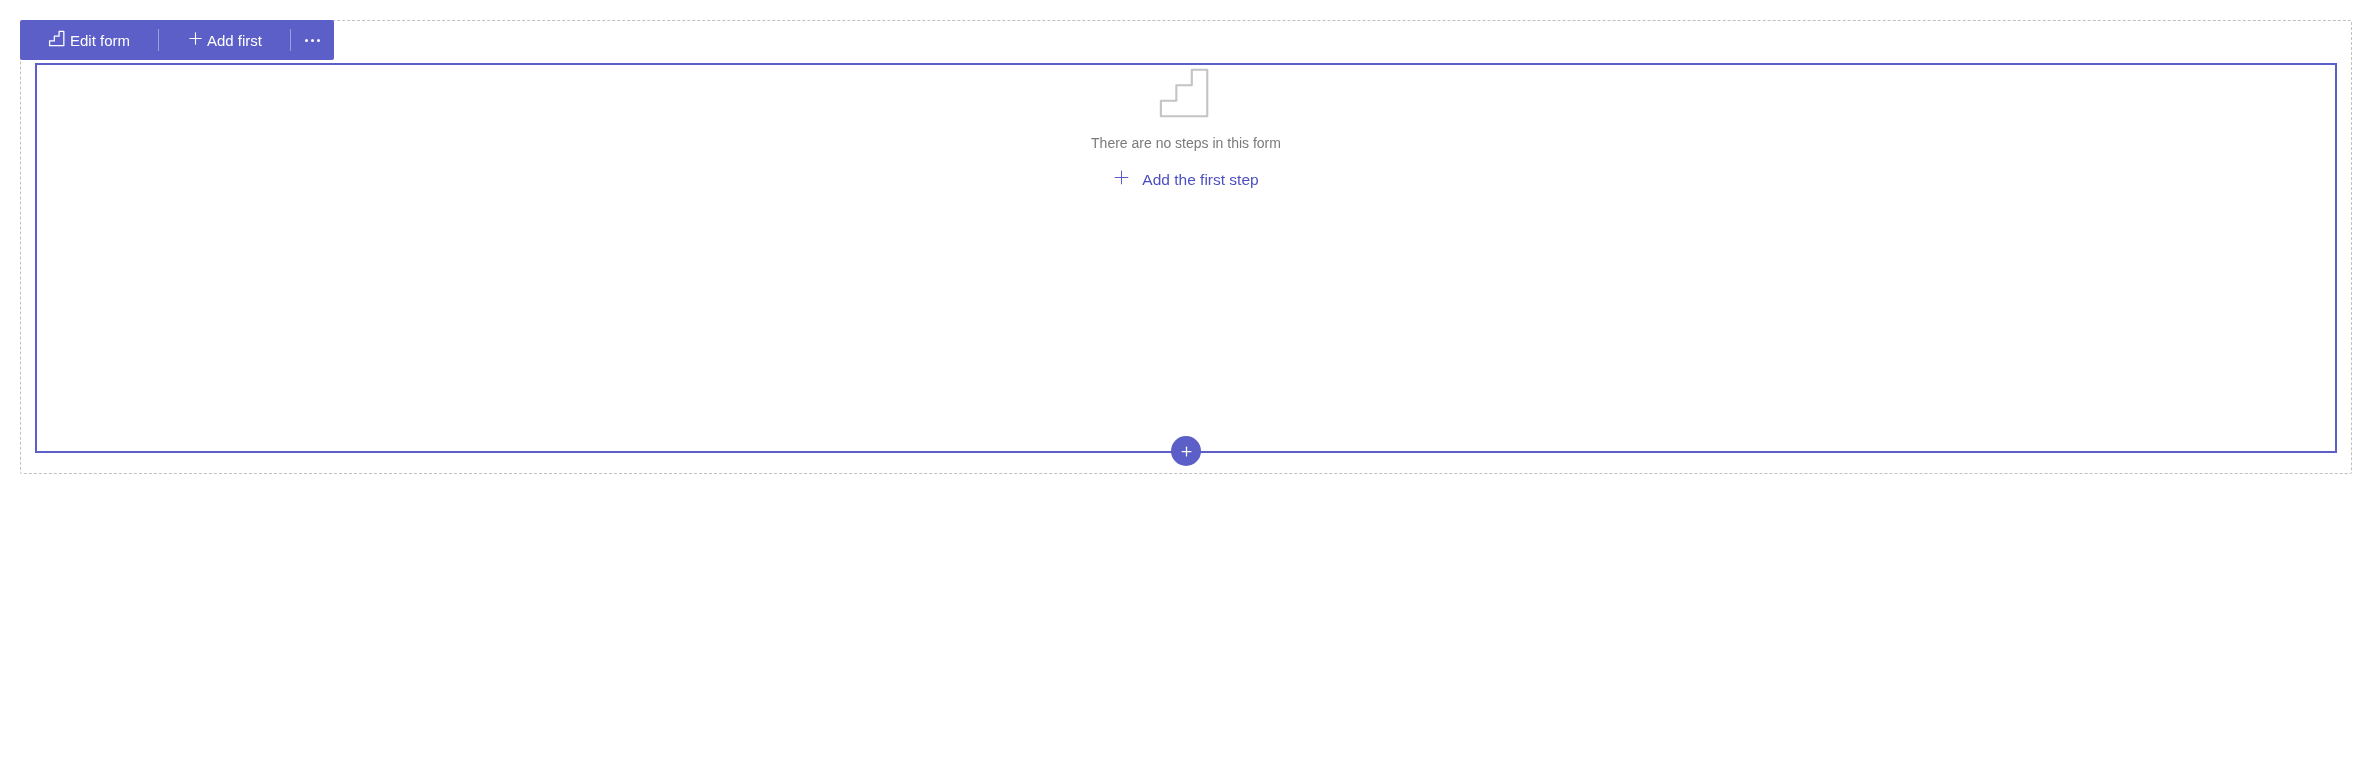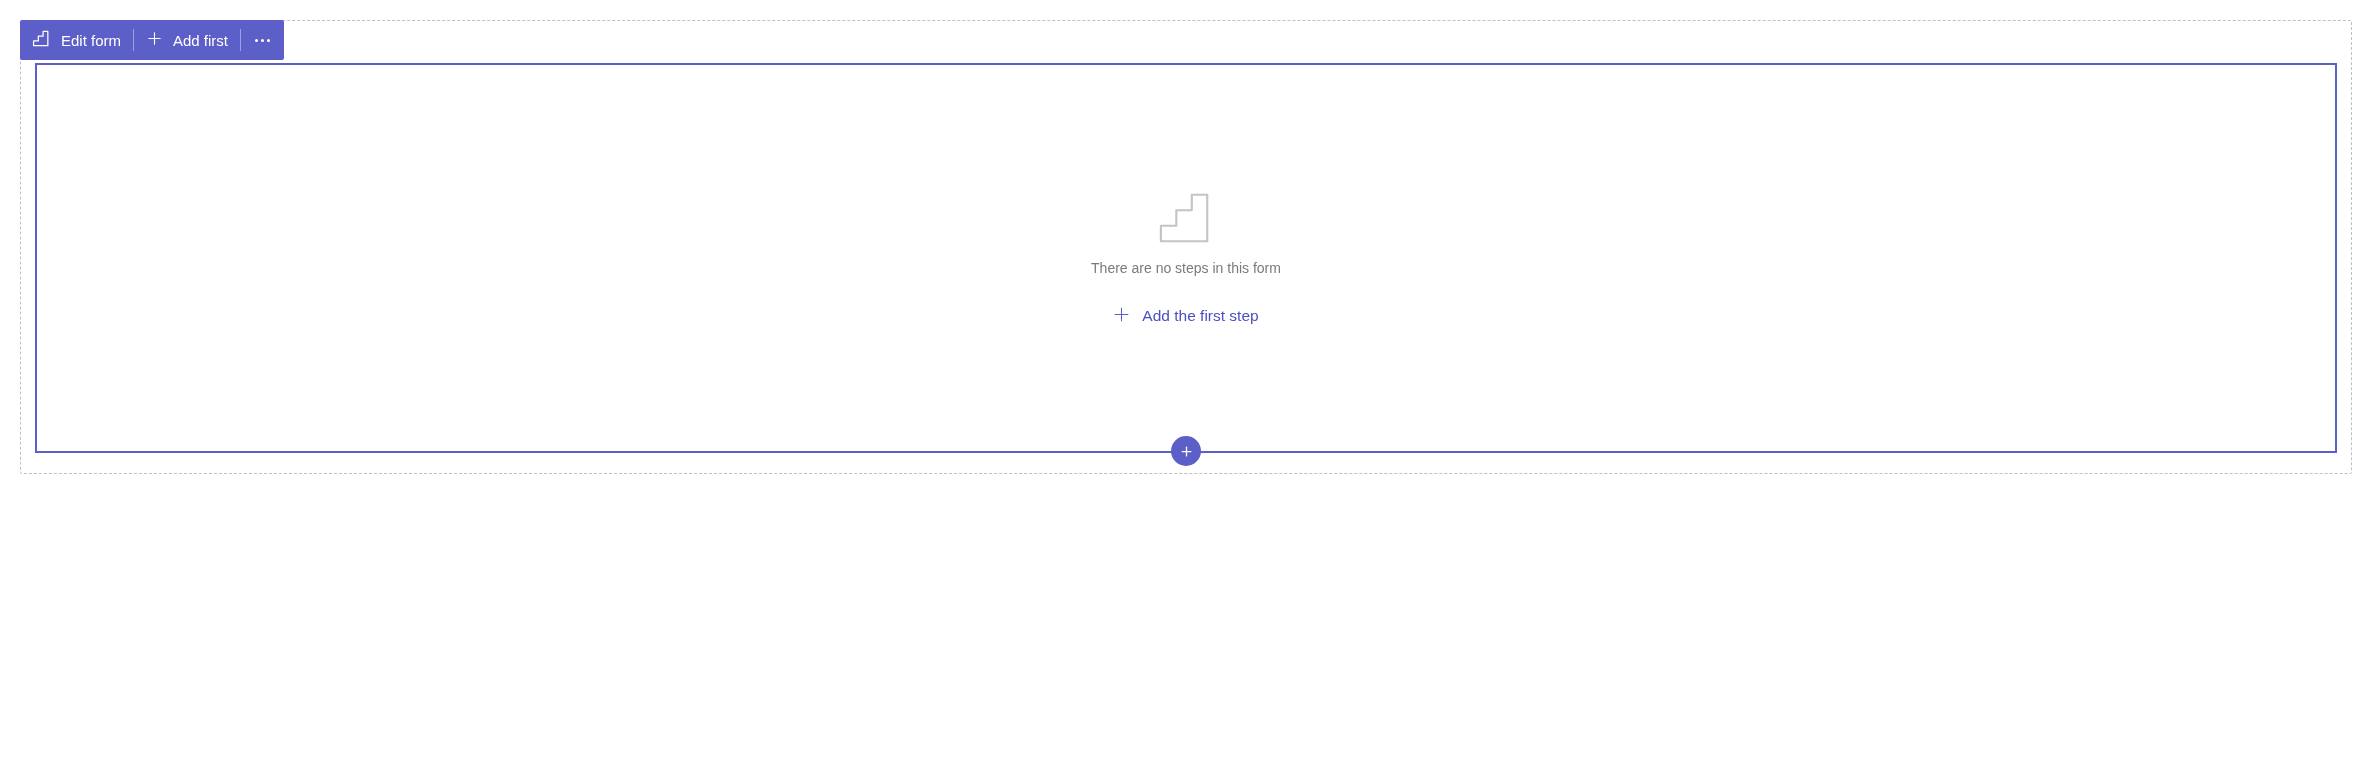--- a/index.html
+++ b/index.html
@@ -30,22 +30,22 @@
       background: #5b5fc7;
       display: flex;
       align-items: center;
       height: 40px;
       border-radius: 2px;
       z-index: 10;
     }
     .toolbar-btn {
       display: flex;
       align-items: center;
-      gap: 10px;
-      padding: 0 12px;
+      gap: 3px;
+      padding: 0 28px;
       height: 100%;
       color: #ffffff;
       font-size: 15px;
       cursor: pointer;
       white-space: nowrap;
     }
     .toolbar-divider {
       width: 1px;
       height: 22px;
       background: rgba(255,255,255,0.4);
@@ -72,21 +72,20 @@
       background: #ffffff;
       display: block;
     }
     .form-box {
       border: 2px solid #5b5fc7;
       background: #ffffff;
       min-height: 390px;
       display: flex;
       flex-direction: column;
       align-items: center;
-      justify-content: center;
       position: relative;
     }
     .empty-state {
       display: flex;
       flex-direction: column;
       align-items: center;
       gap: 14px;
     }
     .empty-icon svg {
       display: block;
@@ -95,21 +94,21 @@
       color: #7a7a7a;
       font-size: 14px;
     }
     .add-first-link {
       display: flex;
       align-items: center;
       gap: 12px;
       color: #4b4fc1;
       font-size: 15.5px;
       cursor: pointer;
-      margin-top: 16px;
+      margin-top: 4px;
     }
     .add-first-link svg {
       flex-shrink: 0;
     }
     .floating-add {
       position: absolute;
       bottom: -15px;
       left: 50%;
       transform: translateX(-50%);
       width: 30px;

